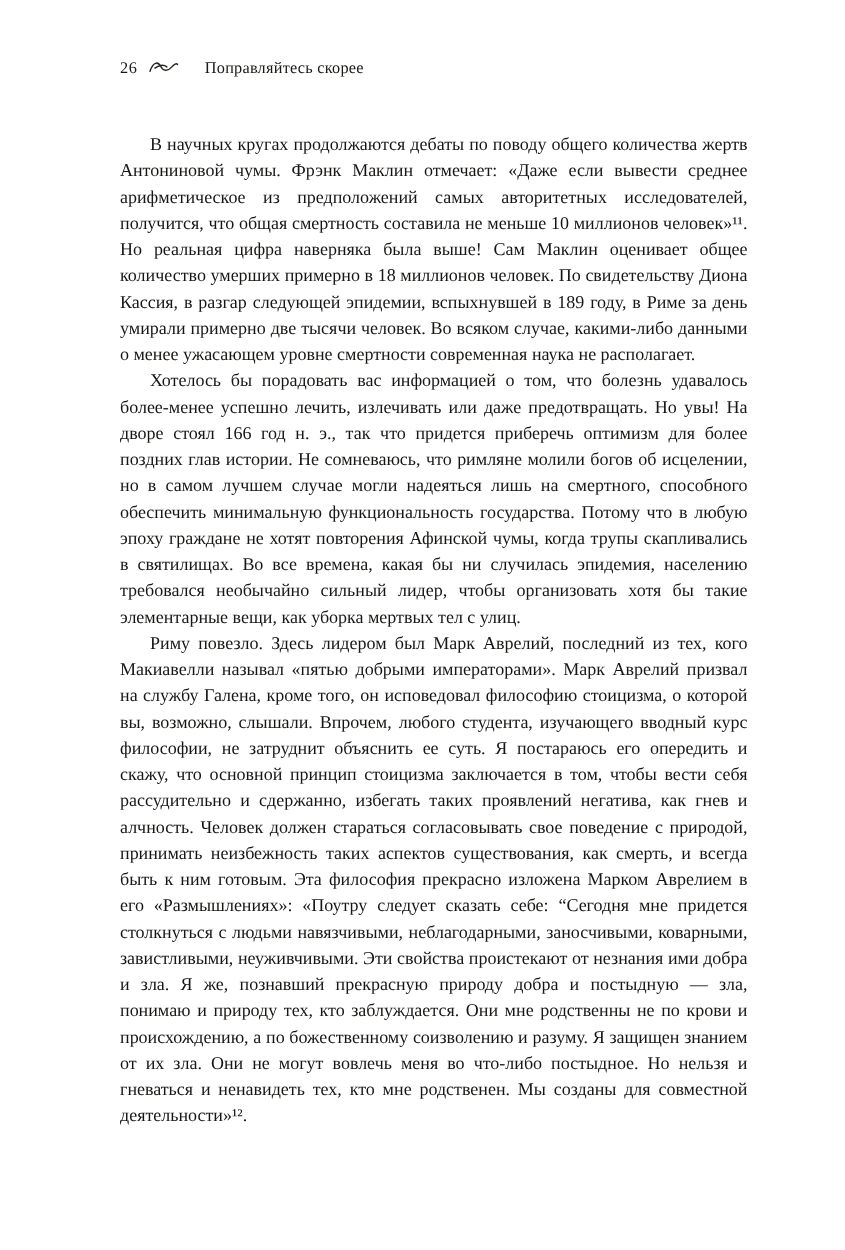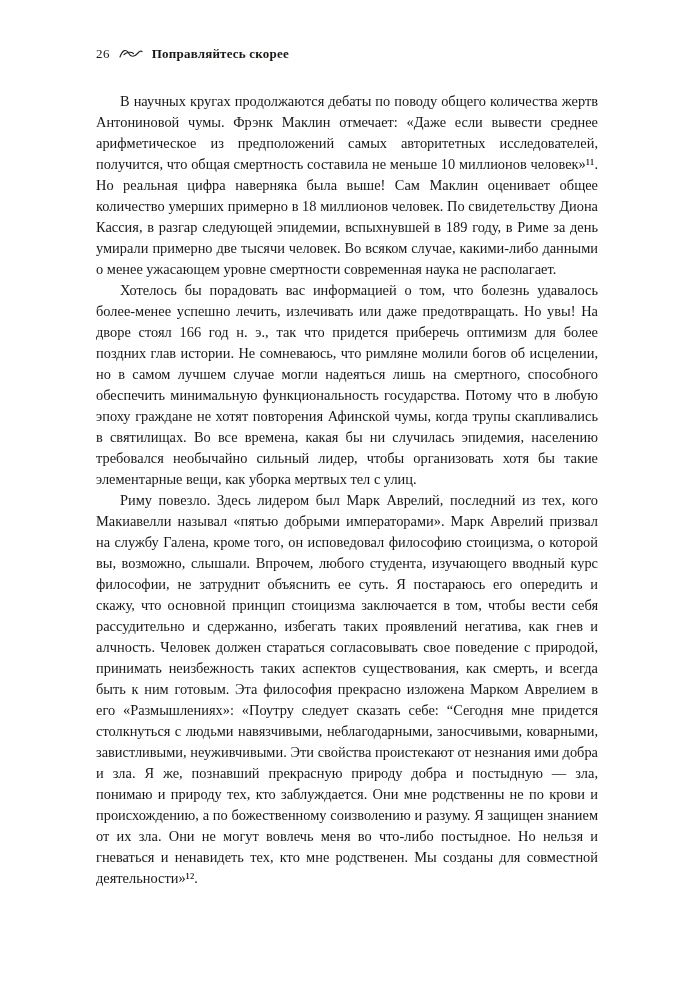--- a/index.html
+++ b/index.html
@@ -31,25 +31,26 @@
   }
   .page-number {
     letter-spacing: 0.4px;
   }
   .ornament {
     display: inline-flex;
     align-items: center;
   }
   .ornament svg { display: block; }
   .running-head {
-    font-weight: bold;
+    font-weight: normal;
     letter-spacing: 0.2px;
+    margin-left: 12px;
   }
   .page-body {
-    margin-top: 30px;
+    margin-top: 45px;
     font-size: 14.4px;
     line-height: 21px;
     text-align: justify;
     hyphens: auto;
     -webkit-hyphens: auto;
   }
   .page-body p {
     margin: 0;
     padding: 0;
     text-indent: 24px;

